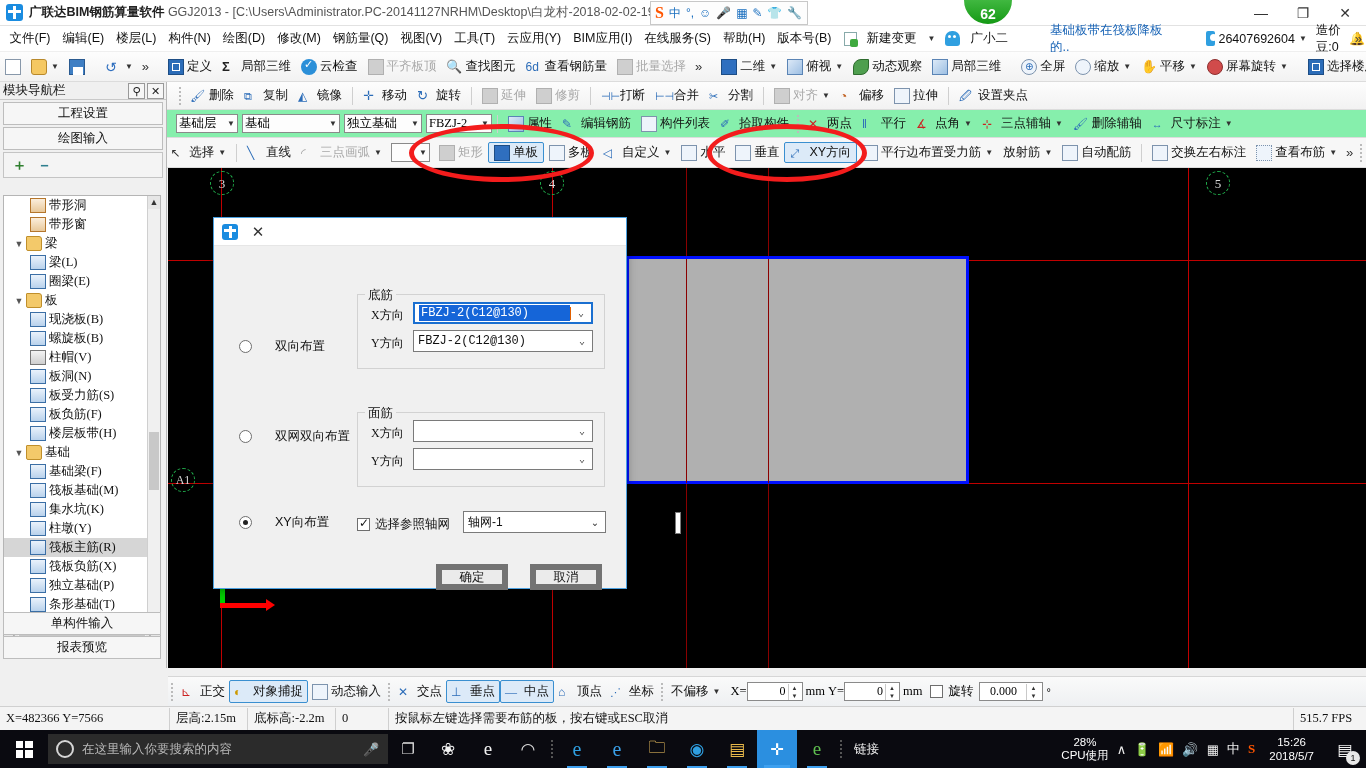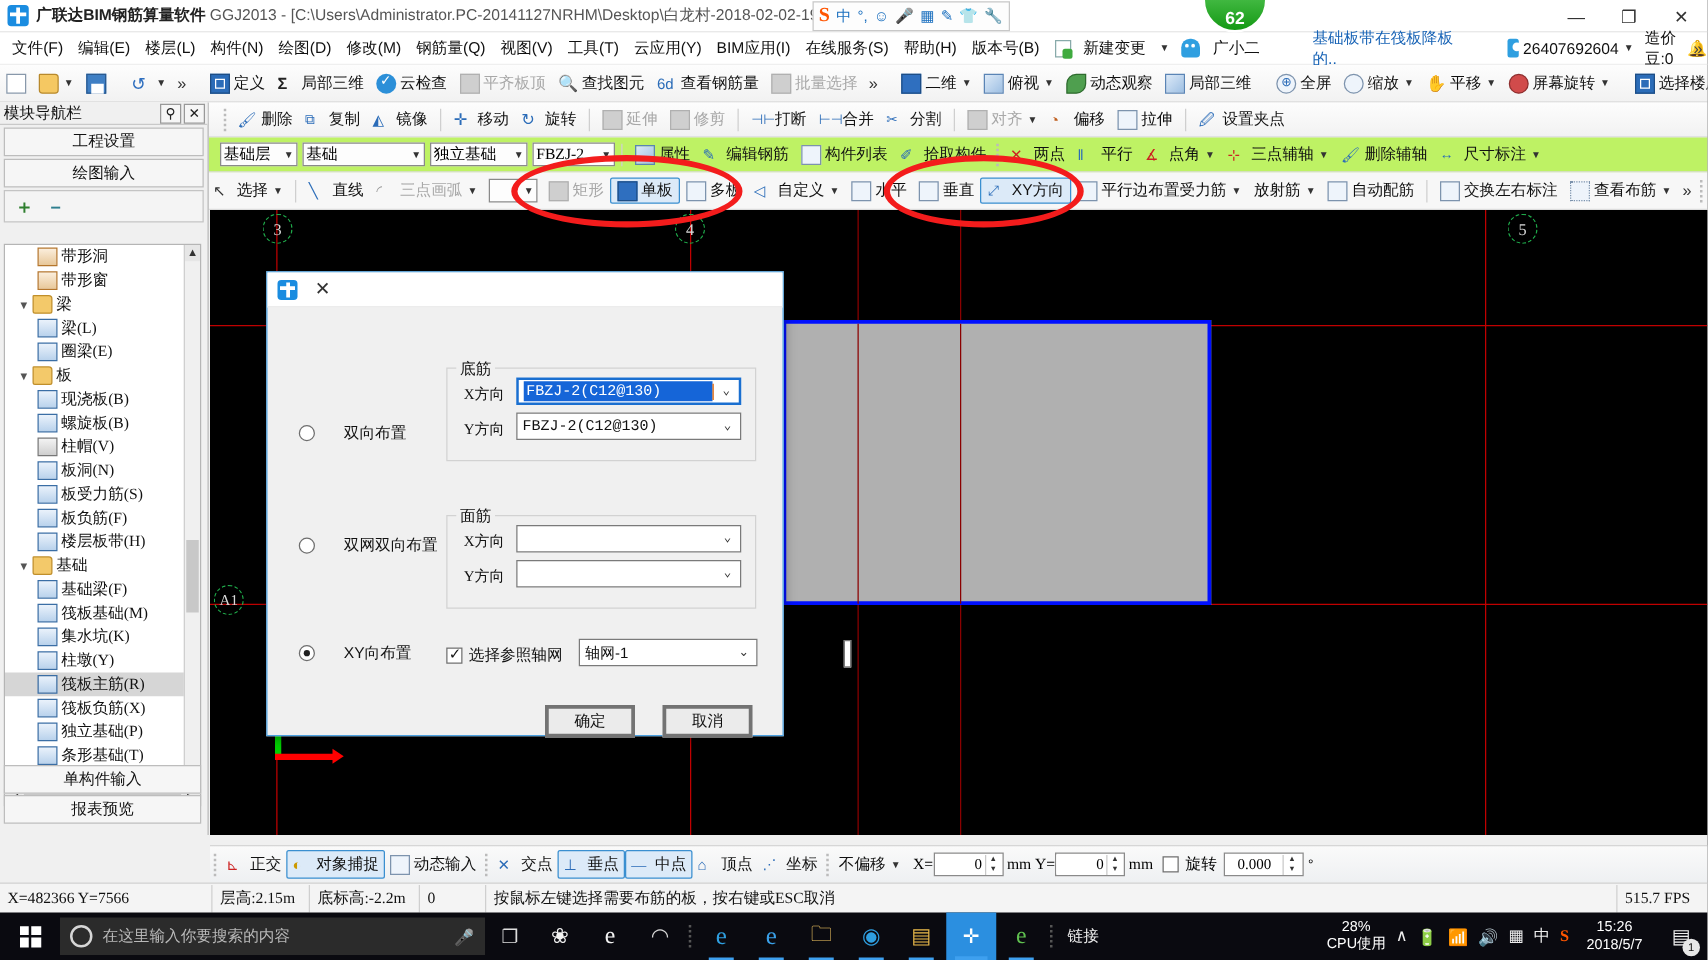--- a/index.html
+++ b/index.html
@@ -68,21 +68,21 @@
   .chev-more { position:absolute; right:4px; font-size:13px; color:#444; }
 
   
   .tbrow {
     position:absolute; left:0; width:1366px;
     background:linear-gradient(#fdfdfd,#f2f2f2);
     display:flex; align-items:center; border-bottom:1px solid #dcdcdc;
   }
   #tbrow1 { top:52px; height:30px; }
   #tbrow2 { top:82px; height:28px; }
-  #tbrow3 { top:110px; height:28px; background:#bef264; }
+  #tbrow3 { top:110px; height:28px; background:#86efac; }
   #tbrow4 { top:138px; height:30px; background:#f7f7f7;padding-left:43px; }
   .tbtn { display:flex; align-items:center; gap:3px; padding:1px 5px; font-size:12.5px; color:#111; white-space:nowrap; }
   .tbtn.dis { color:#a8a8a8; }
   .tsep { width:1px; height:18px; background:#cfcfcf; margin:0 5px; }
   .tdot { width:3px; height:18px; border-left:2px dotted #bbb; margin:0 3px; }
   .caret { font-size:8px; color:#333; margin-left:1px;}
   .chev2 { font-size:13px; color:#333; padding:0 4px; }
 
   
   .ic { width:16px;height:16px;display:inline-block;position:relative;flex:0 0 auto;}
@@ -187,21 +187,21 @@
            display:flex; align-items:center; padding-left:4px; font-size:12px; color:#111;
            font-family:"Liberation Mono","DejaVu Sans Mono",monospace; }
   .combo.focus { border:2px solid #1a6fd0; }
   .combo .val { flex:1; }
   .combo .val.selected { background:#1565d8; color:#fff; padding:1px 2px; }
   .combo .arr { width:20px; text-align:center; font-size:10px; color:#333; }
   .caret-bar { display:inline-block; width:1px; height:13px; background:#e06000; vertical-align:-2px; }
   .chk-row { position:absolute; display:flex; align-items:center; gap:5px; font-size:12.5px; color:#111; }
   .chk { width:13px;height:13px;border:1px solid #6e6e6e;background:#fff;position:relative;flex:0 0 auto;}
   .chk.on:after{content:"✓";position:absolute;left:1px;top:-3px;font-size:12px;color:#111;}
-  .dlg-btn { position:absolute; width:72px; height:26px; background:#ebebeb; border:3px solid #737373;
+  .dlg-btn { position:absolute; width:72px; height:26px; background:#ebebeb; border:6px solid #737373;
              font-size:12.5px; color:#111; display:flex; align-items:center; justify-content:center; }
 
   
   .bottombar { position:absolute; left:168px; top:676px; width:1198px; height:30px;
                background:linear-gradient(#fafafa,#eef0f2); border-top:1px solid #d6d6d6;
                display:flex; align-items:center; }
   .bbtn { display:flex; align-items:center; gap:3px; padding:2px 4px; font-size:12.5px; color:#111;
           white-space:nowrap; font-family:"Liberation Serif",serif; }
   .bbtn.on { border:1px solid #3a8fd0; background:#dceaf8; border-radius:2px; }
   .spin { height:19px; width:56px; border:1px solid #8a8a8a; background:#fff; display:flex;

